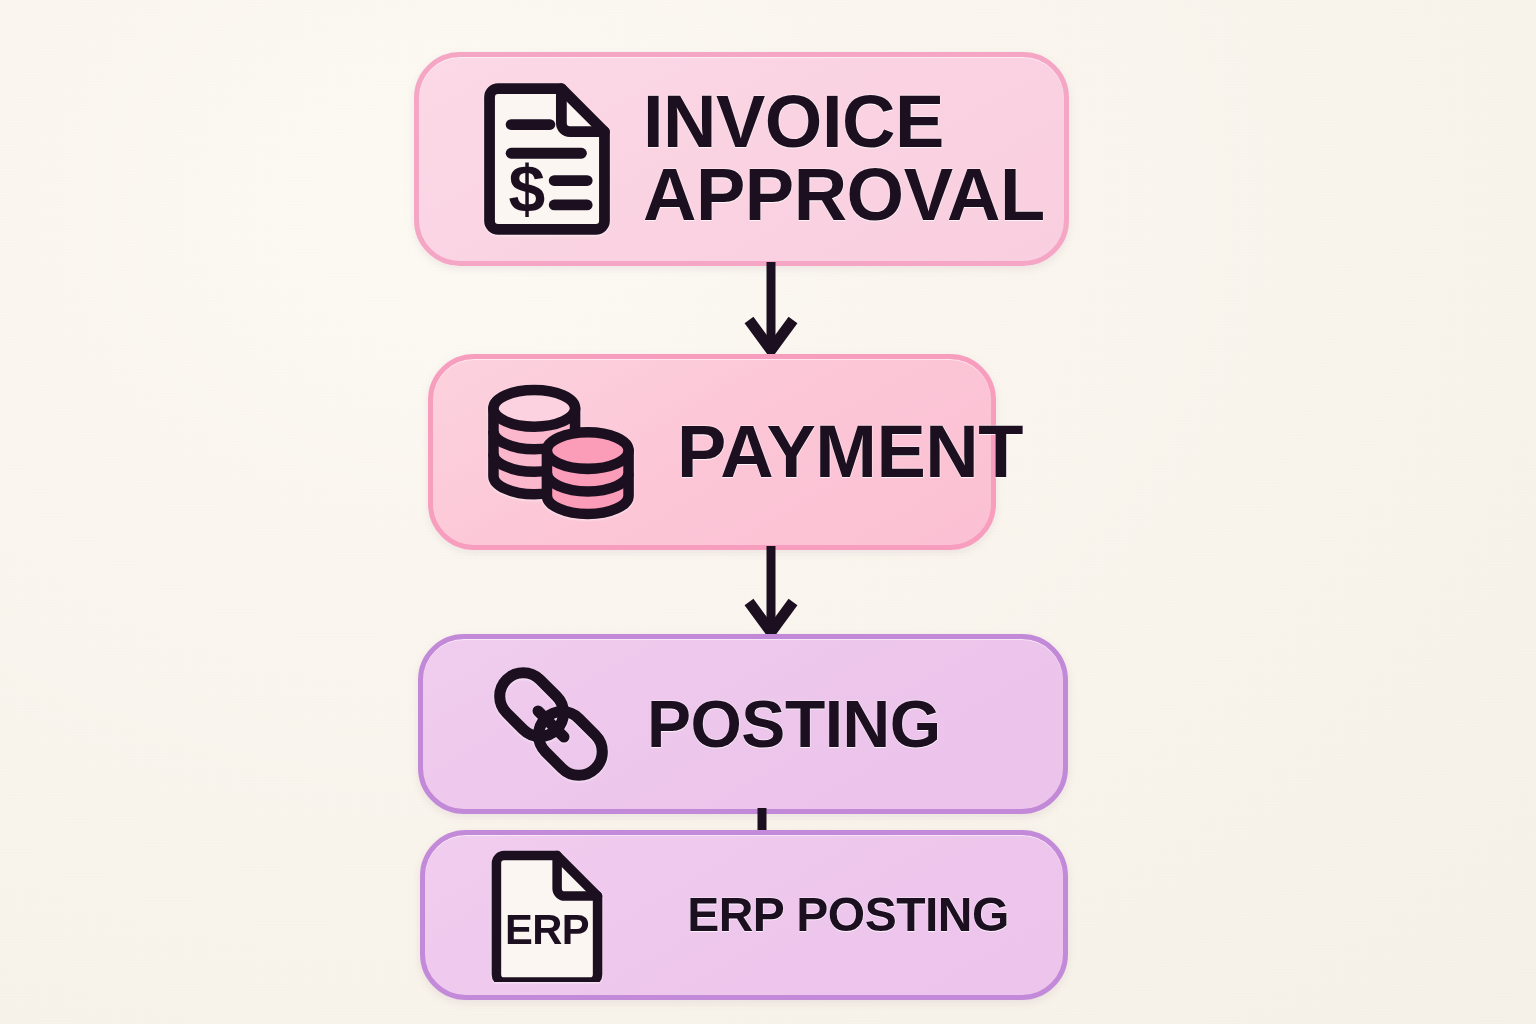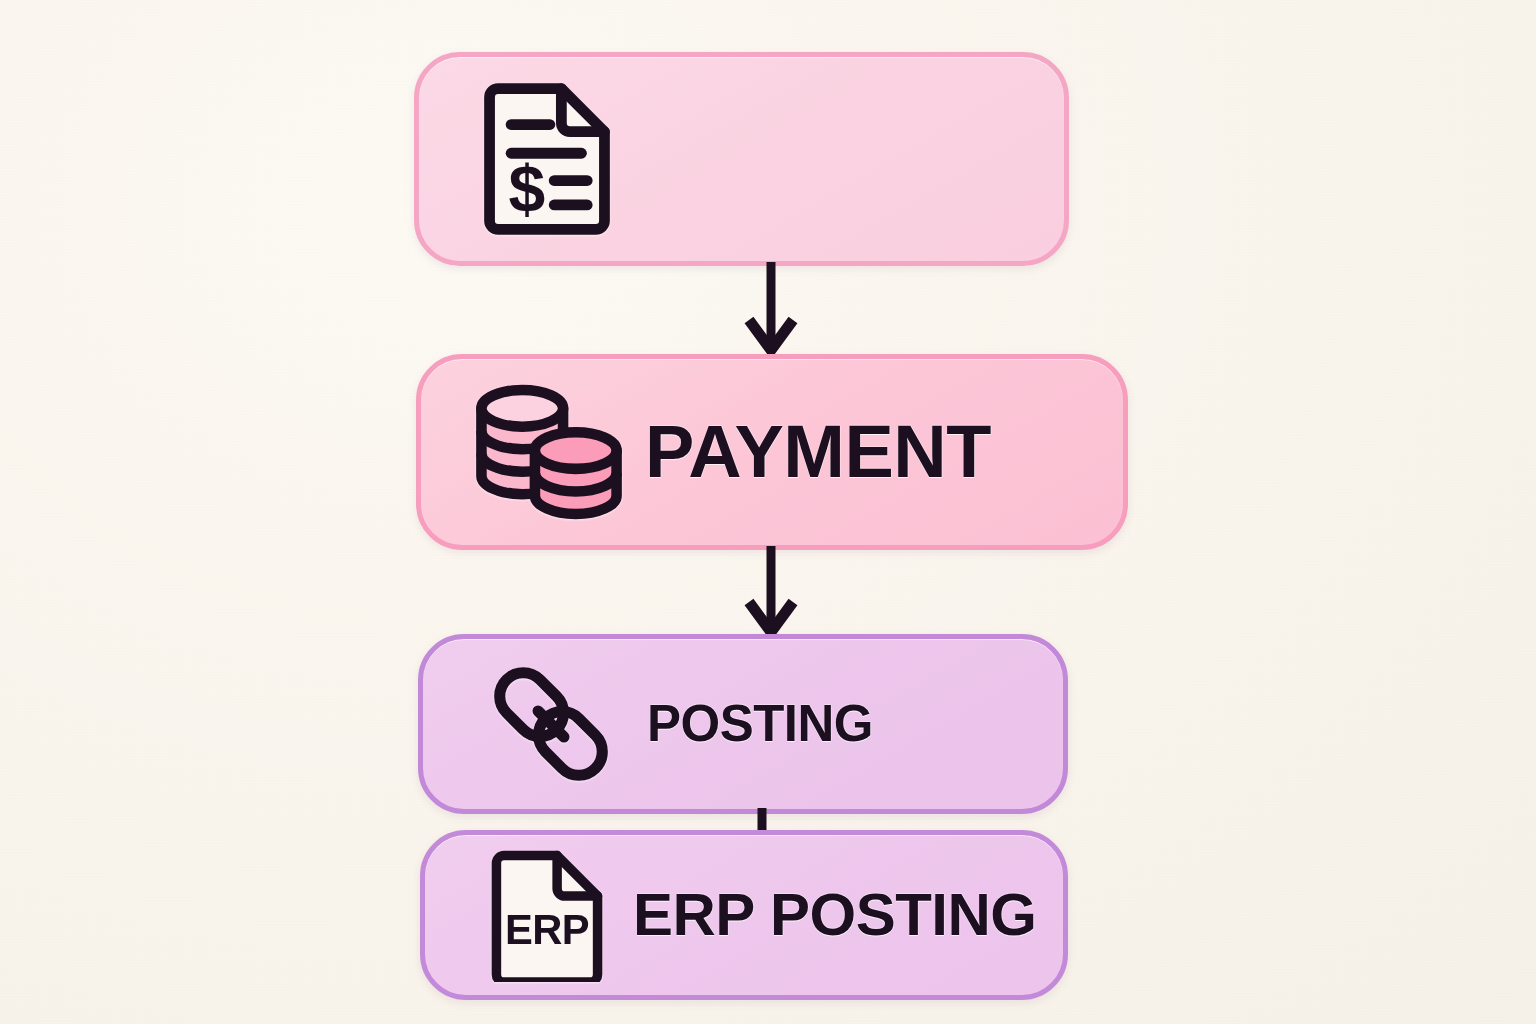--- a/index.html
+++ b/index.html
@@ -71,47 +71,48 @@
     left: 414px; top: 52px; width: 655px; height: 214px;
     background: linear-gradient(150deg, #fcd9e6 0%, #fad2e1 55%, #f9cfdf 100%);
     border-color: #f5a6c4;
     padding-left: 44px;
   }
   #node-invoice-approval .icon-wrap { width: 168px; }
   #node-invoice-approval .label { font-size: 74px; padding-left: 12px; }
 
   
   #node-payment {
-    left: 416px; top: 354px; width: 712px; height: 196px;
+    left: 428px; top: 354px; width: 568px; height: 196px;
     background: linear-gradient(150deg, #fcd2de 0%, #fcc6d7 50%, #fbc0d3 100%);
     border-color: #f79ebf;
     padding-left: 44px;
+    gap: 20px;
   }
   #node-payment .icon-wrap { width: 168px; }
   #node-payment .label { font-size: 74px; padding-left: 12px; }
 
   
   #node-posting {
     left: 418px; top: 634px; width: 650px; height: 180px;
     background: linear-gradient(150deg, #f0cdee 0%, #edc6ec 50%, #ecc3eb 100%);
     border-color: #c189d8;
     padding-left: 44px;
   }
   #node-posting .icon-wrap { width: 168px; }
-  #node-posting .label { font-size: 51px; padding-left: 12px; }
+  #node-posting .label { font-size: 66px; padding-left: 12px; }
 
   
   #node-erp-posting {
     left: 420px; top: 830px; width: 648px; height: 170px;
     background: linear-gradient(150deg, #f1cdef 0%, #eec7ed 50%, #edc4ec 100%);
     border-color: #c28ad9;
     padding-left: 46px;
   }
   #node-erp-posting .icon-wrap { width: 152px; }
-  #node-erp-posting .label { font-size: 60px; padding-left: 10px; }
+  #node-erp-posting .label { font-size: 48px; padding-left: 10px; text-align: center; }
 
   
   .connector {
     position: absolute;
     pointer-events: none;
   }
   #connector-1 { left: 741px; top: 262px; width: 60px; height: 96px; }
   #connector-2 { left: 741px; top: 546px; width: 60px; height: 94px; }
   #connector-3 { left: 752px; top: 808px; width: 20px; height: 46px; }
 
@@ -129,20 +130,22 @@
       <svg class="shade" width="150" height="158" viewBox="0 0 100 110" fill="none" xmlns="http://www.w3.org/2000/svg" aria-hidden="true">
         <path d="M10 12c0-3.3 2.7-6 6-6h44l30 30v62c0 3.3-2.7 6-6 6H16c-3.3 0-6-2.7-6-6V12z" fill="#fbf6f2" stroke="#1c1020" stroke-width="7.5" stroke-linejoin="round"></path>
         <path d="M60 6v24c0 3.3 2.7 6 6 6h24" fill="none" stroke="#1c1020" stroke-width="7.5" stroke-linejoin="round" stroke-linecap="round"></path>
         <line x1="25" y1="31" x2="52" y2="31" stroke="#1c1020" stroke-width="7.5" stroke-linecap="round"></line>
         <line x1="25" y1="51" x2="74" y2="51" stroke="#1c1020" stroke-width="7.5" stroke-linecap="round"></line>
         <line x1="55" y1="70" x2="78" y2="70" stroke="#1c1020" stroke-width="7.5" stroke-linecap="round"></line>
         <line x1="55" y1="87" x2="78" y2="87" stroke="#1c1020" stroke-width="7.5" stroke-linecap="round"></line>
         <text x="36" y="92" text-anchor="middle" font-family="Liberation Sans, sans-serif" font-size="46" font-weight="700" fill="#1c1020">$</text>
       </svg>
     </div>
+    <div class="label">INVOICE
+APPROVAL</div>
   </div>
 
   <svg class="connector" id="connector-1" viewBox="0 0 60 96" xmlns="http://www.w3.org/2000/svg">
     <line x1="30" y1="0" x2="30" y2="82" stroke="#1c1020" stroke-width="9"></line>
     <path d="M8 58 L30 88 L52 58" fill="none" stroke="#1c1020" stroke-width="11" stroke-linecap="butt" stroke-linejoin="miter"></path>
   </svg>
 
   <div class="node" id="node-payment">
     <div class="icon-wrap">
       <svg class="shade" width="152" height="150" viewBox="0 0 108 106" fill="none" xmlns="http://www.w3.org/2000/svg" aria-hidden="true">

